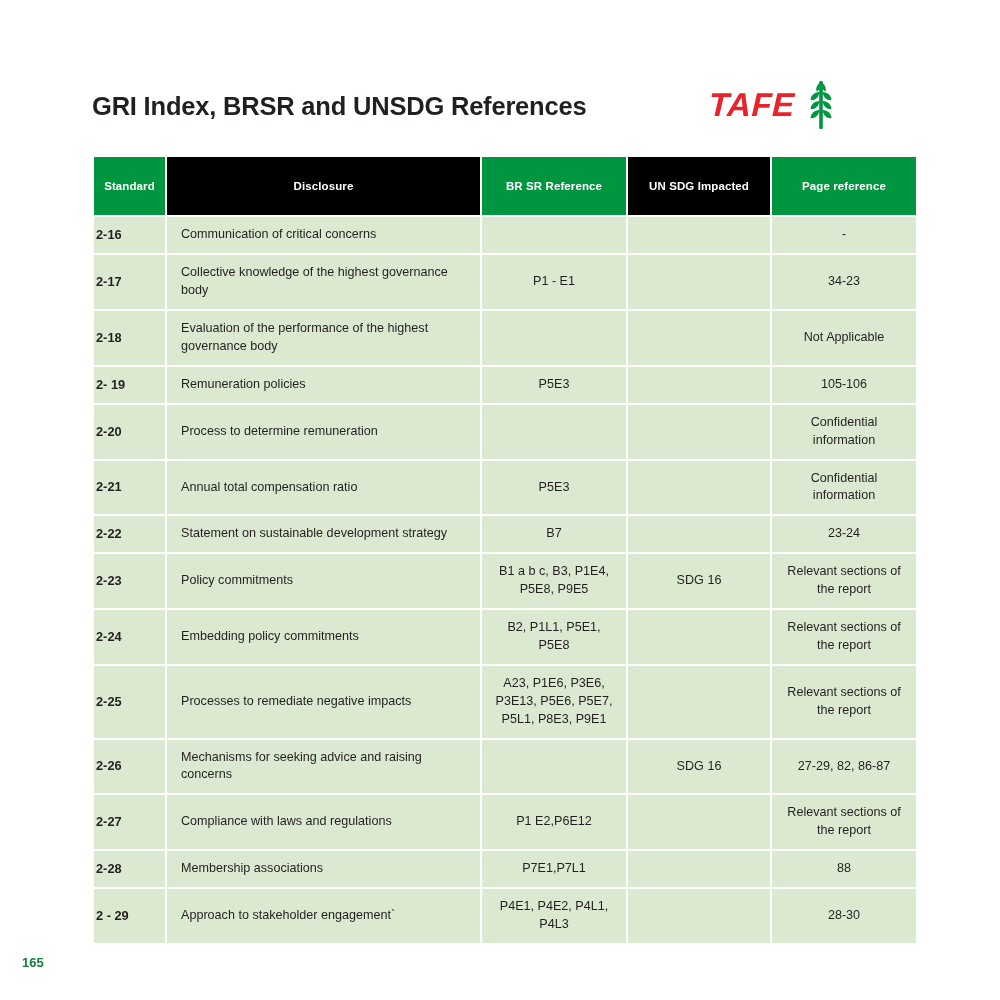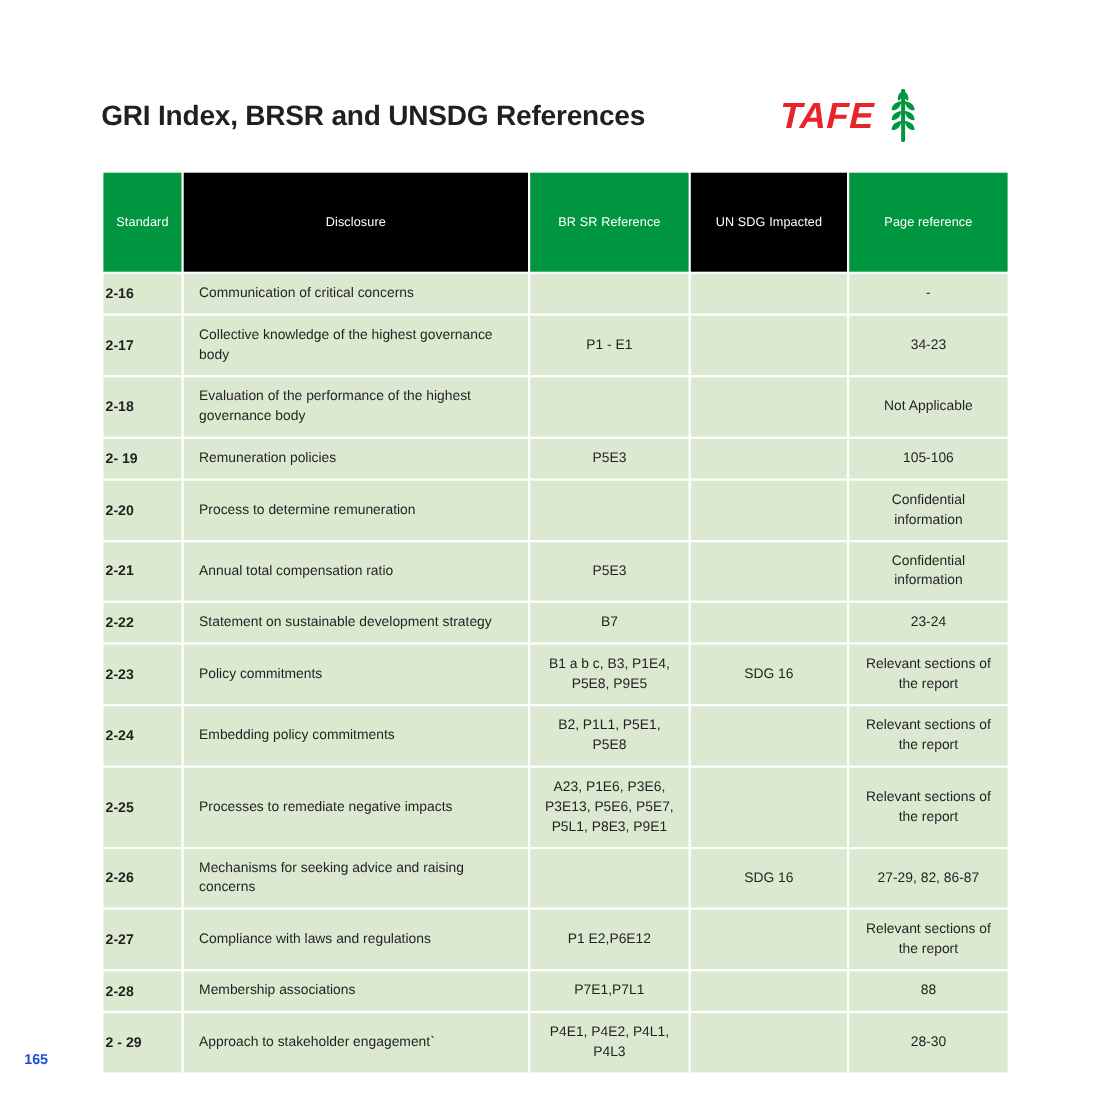--- a/index.html
+++ b/index.html
@@ -70,25 +70,25 @@
   }
   .gri-table col.c-standard { width: 71px; }
   .gri-table col.c-disclosure { width: 313px; }
   .gri-table col.c-brsr { width: 144px; }
   .gri-table col.c-sdg { width: 142px; }
   .gri-table col.c-page { width: 144px; }
 
   .gri-table th {
     color: #ffffff;
     font-size: 11.5px;
-    font-weight: normal;
+    font-weight: bold;
     text-align: center;
     vertical-align: middle;
     height: 54px;
-    padding: 18px 4px;
+    padding: 2px 4px;
     letter-spacing: 0.1px;
   }
   th.hdr-dark  { background: #00963f; }
   th.hdr-light { background: #000000; }
 
   .gri-table td {
     background: #dce9d1;
     font-size: 12.6px;
     color: #231f20;
     vertical-align: middle;
@@ -112,21 +112,21 @@
   td.cell-page {
     text-align: center;
   }
 
   .page-number {
     position: absolute;
     left: 22px;
     top: 955px;
     font-size: 13px;
     font-weight: bold;
-    color: #1d4ed8;
+    color: #15803d;
   }
 </style>
 </head>
 <body>
 
 <div class="page-header">
   <div class="page-title">GRI Index, BRSR and UNSDG References</div>
 
   <div class="logo">
     <span class="logo-word">TAFE</span>

